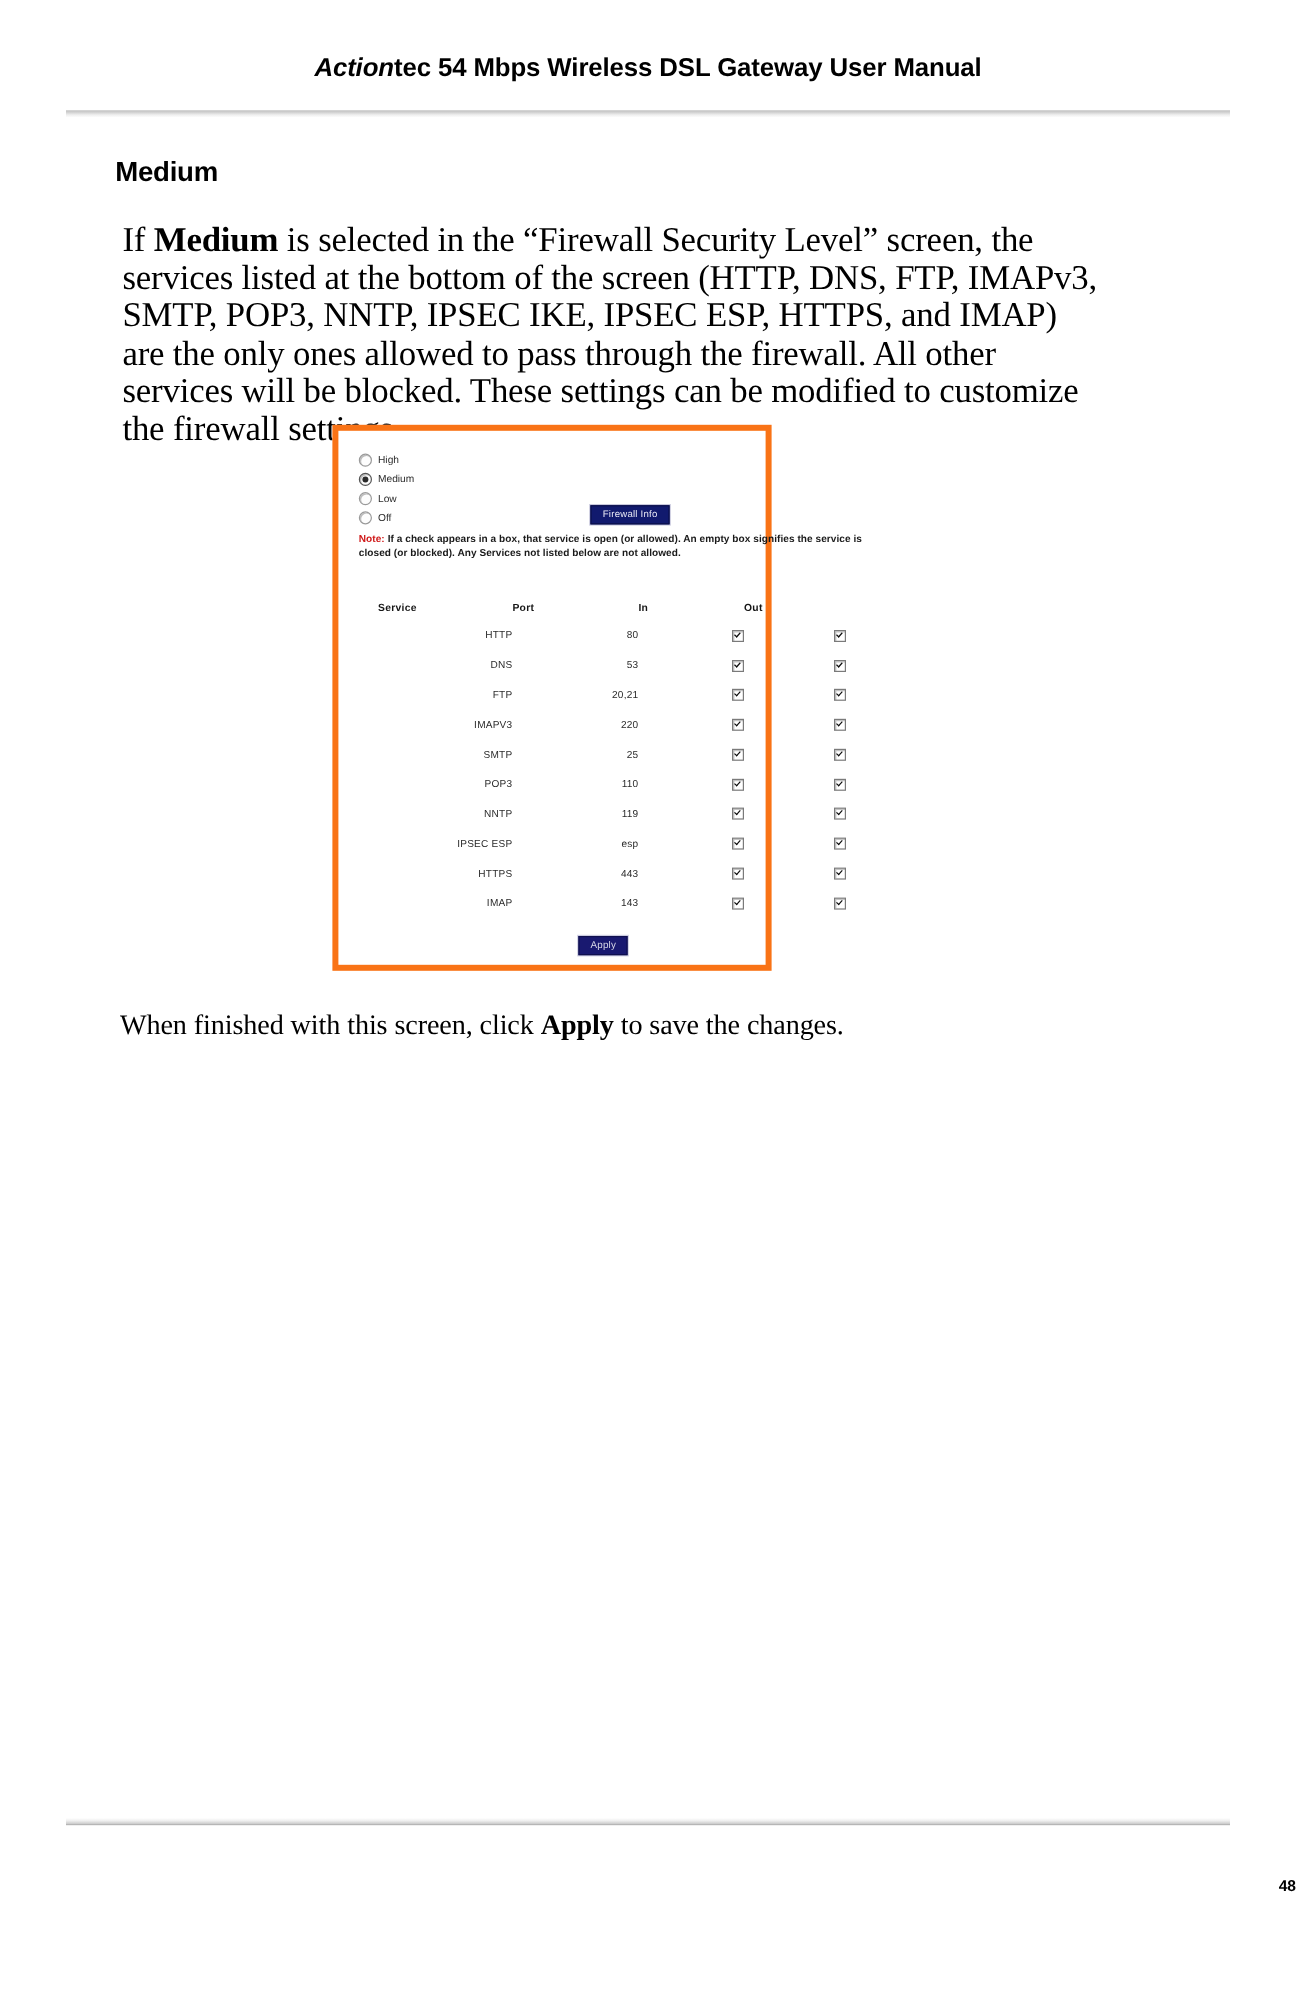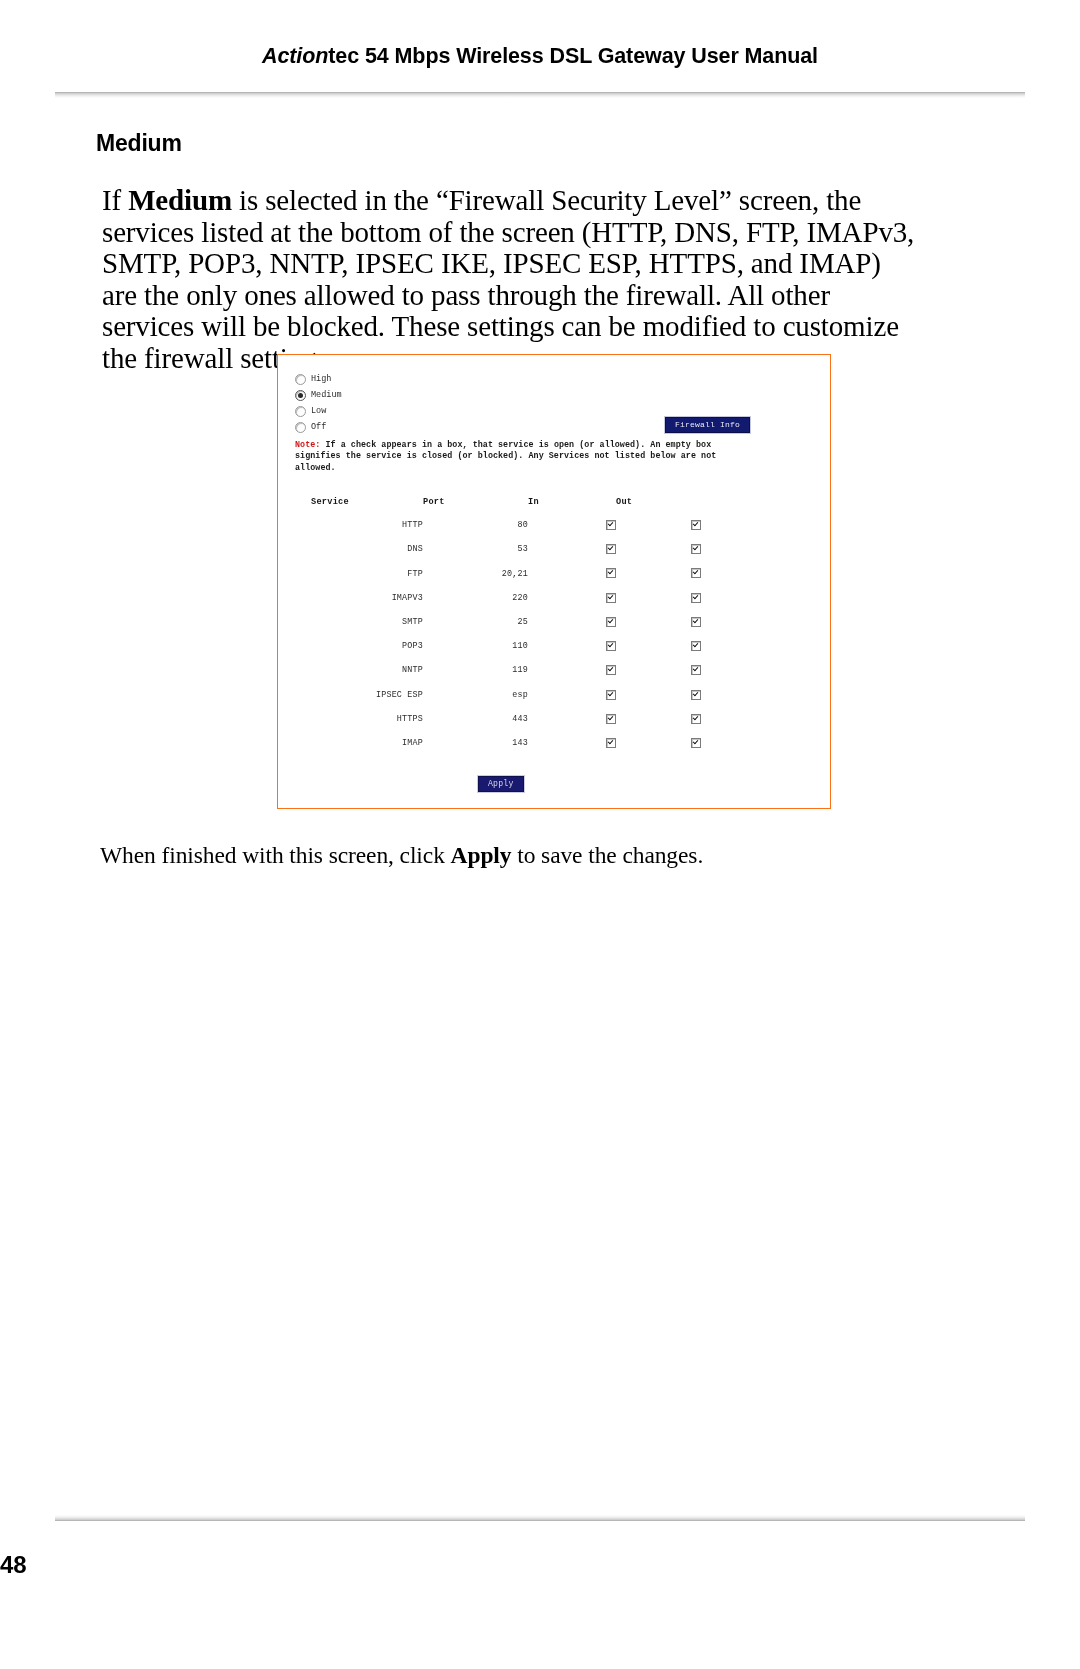--- a/index.html
+++ b/index.html
@@ -67,26 +67,26 @@
     text-align: left;
     letter-spacing: -0.15px;
   }
   p.body-text b { font-weight: bold; }
 
   
   .screenshot-frame {
     position: absolute;
     left: 277px;
     top: 354px;
-    width: 554px;
+    width: 366px;
     height: 455px;
-    border: 1px solid #f97316;
+    border: 5px solid #f97316;
     background: #ffffff;
     box-sizing: border-box;
-    font-family: Liberation Mono, monospace;
+    font-family: Liberation Sans, sans-serif;
   }
   .radio-group {
     position: absolute;
     left: 17px;
     top: 16px;
   }
   .radio-row {
     display: flex;
     align-items: center;
     height: 16px;
@@ -234,24 +234,24 @@
     width: 970px;
     height: 5px;
     background: linear-gradient(to top, #c9c9c9 0%, #efefef 55%, #ffffff 100%);
     border-bottom: 1px solid #b6b6b6;
   }
   .page-number {
     position: absolute;
     bottom: 90px;
     left: 0;
     width: 1080px;
-    text-align: left;
+    text-align: right;
     font-family: "Liberation Sans", sans-serif;
     font-weight: bold;
-    font-size: 24px;
+    font-size: 13px;
   }
 </style>
 </head>
 <body>
 
 <div class="page-header">
   <div class="title"><span class="brand-italic">Action</span><span>tec 54 Mbps Wireless DSL Gateway User Manual</span></div>
 </div>
 <div class="header-rule"></div>
 

